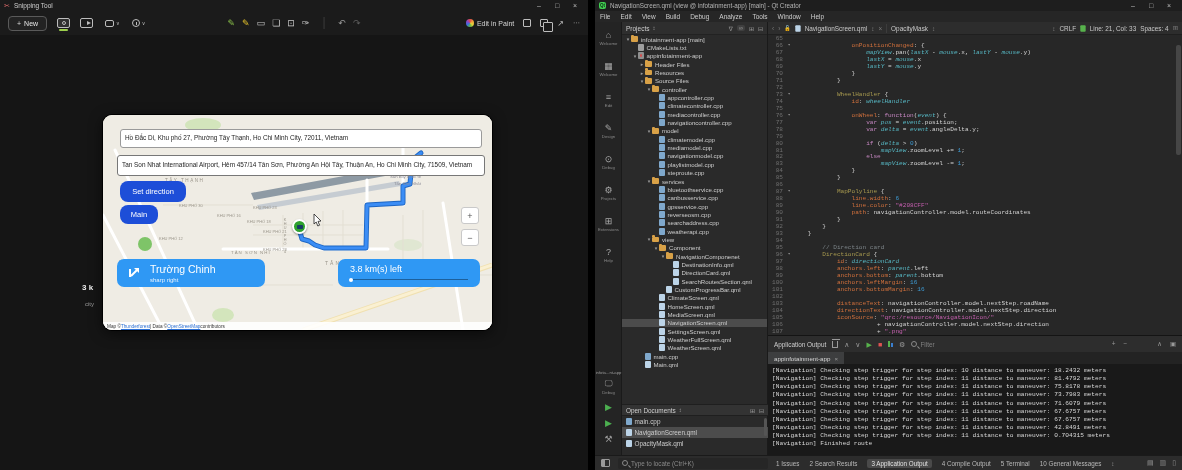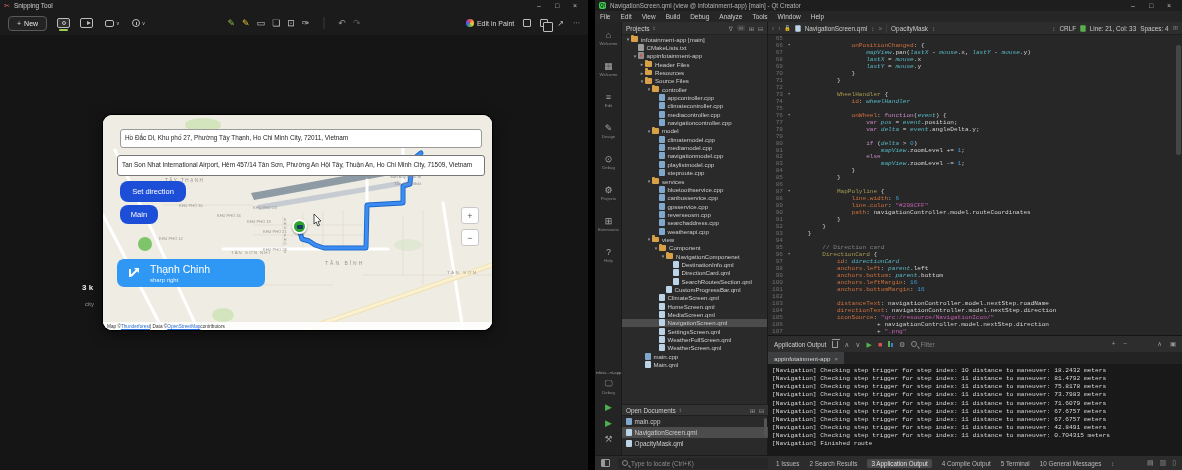--- a/index.html
+++ b/index.html
@@ -243,24 +243,29 @@
       <svg class="cursor-svg" width="9" height="13" viewBox="0 0 9 13">
         <polygon points="1,0 1,10 3.2,8 4.8,12 6.6,11.2 5,7.4 8,7" fill="#fff" stroke="#222" stroke-width="0.8"></polygon>
       </svg>
 
       <div class="bcard" style="left:14px;top:144px;width:148px;height:28px">
         <svg width="16" height="16" viewBox="0 0 16 16" style="position:absolute;left:9px;top:6px">
           <path d="M4 4 V12" stroke="#fff" stroke-width="2" fill="none"></path>
           <path d="M5 11 L11 5" stroke="#fff" stroke-width="2" fill="none"></path>
           <polygon points="8,3 13,3 13,8" fill="#fff"></polygon>
         </svg>
-        <div style="position:absolute;left:33px;top:4px;font-size:10.5px">Thạnh Chinh</div>
+        <div style="position:absolute;left:33px;top:4px;font-size:10.5px">Trường Chinh</div>
         <div style="position:absolute;left:33px;top:18px;font-size:6px;color:#eaf4ff">sharp right</div>
       </div>
 
+      <div class="bcard" style="left:235px;top:144px;width:142px;height:28px">
+        <div style="position:absolute;left:12px;top:5px;font-size:9px">3.8 km(s) left</div>
+        <div class="prog-dot" style="left:11px;top:18.5px"></div>
+        <div class="prog-track" style="left:15px;top:19.6px;width:115px"></div>
+      </div>
 
       <div class="attr">
         <span>Map © </span>
           <a>Thunderforest</a>
           <span> | Data © </span>
           <a>OpenStreetMap</a>
           <span> contributors</span>
       </div>
     </div>
   </div>

